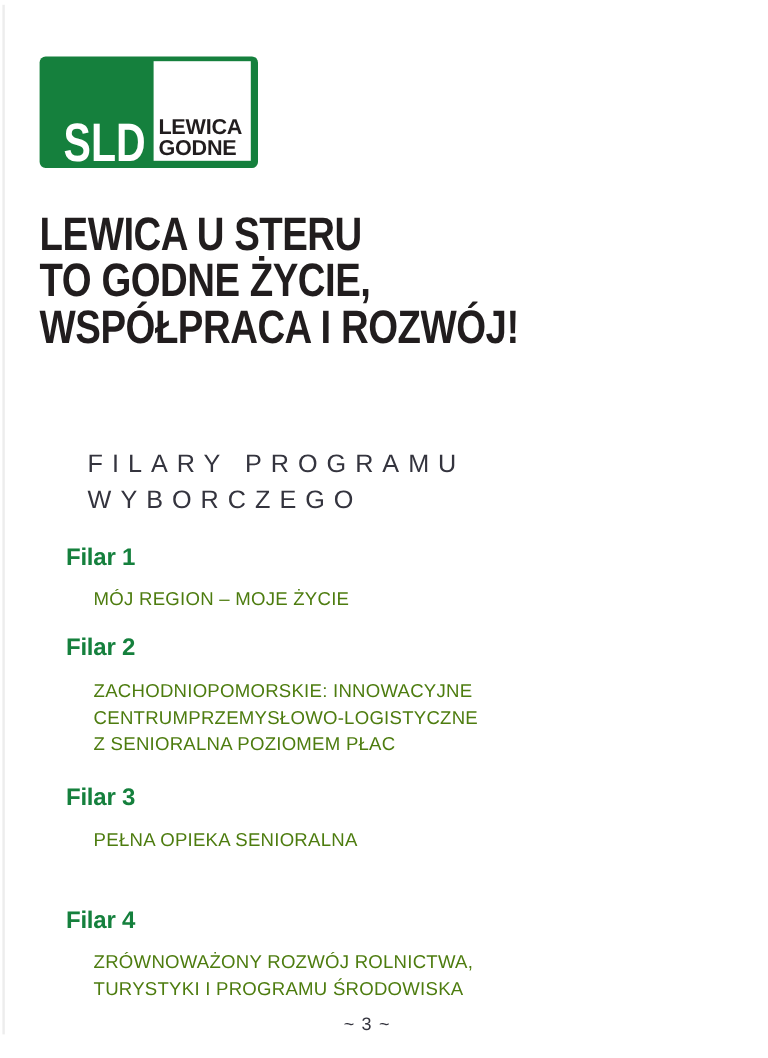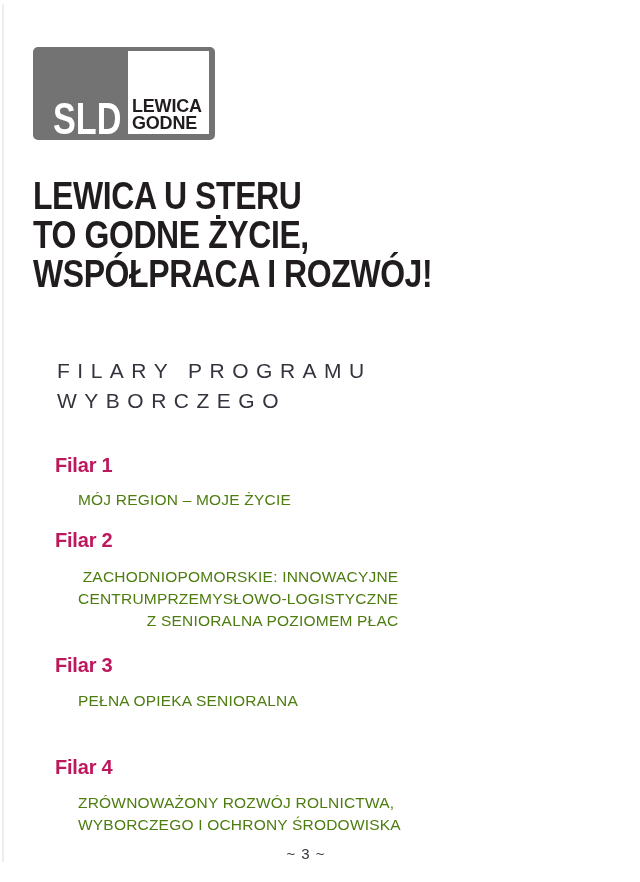--- a/index.html
+++ b/index.html
@@ -24,21 +24,21 @@
     background: #ededed;
   }
 
   
   .logo {
     position: absolute;
     left: 33px;
     top: 47px;
     width: 182px;
     height: 93px;
-    background: #737373;
+    background: #15803d;
     border-radius: 5px;
   }
   .logo-sld {
     position: absolute;
     left: 20px;
     bottom: -1px;
     color: #ffffff;
     font-size: 45px;
     font-weight: bold;
     line-height: 45px;
@@ -81,54 +81,54 @@
     transform: scaleX(0.82);
     transform-origin: left top;
     white-space: nowrap;
   }
 
   
   .section-heading {
     position: absolute;
     left: 57px;
     top: 356px;
-    margin: 0;
+    margin: 16px;
     color: #34343e;
     font-size: 21px;
     font-weight: normal;
     line-height: 30px;
     letter-spacing: 7.5px;
     white-space: nowrap;
   }
 
   
   .pillar-label {
     position: absolute;
     left: 55px;
     margin: 0;
-    color: #be185d;
+    color: #15803d;
     font-size: 20px;
     font-weight: bold;
     line-height: 24px;
     letter-spacing: -0.2px;
     white-space: nowrap;
   }
   .pillar-lines {
     position: absolute;
     left: 78px;
     color: #4d7c0f;
     font-size: 15.5px;
     line-height: 22px;
     letter-spacing: 0.2px;
     white-space: nowrap;
   }
   #pillar-1-label { top: 453px; }
   #pillar-1-lines { top: 489px; }
   #pillar-2-label { top: 528px; }
-  #pillar-2-lines { top: 566px; text-align: right; }
+  #pillar-2-lines { top: 566px; }
   #pillar-3-label { top: 653px; }
   #pillar-3-lines { top: 690px; }
   #pillar-4-label { top: 755px; }
   #pillar-4-lines { top: 792px; }
 
   
   .page-number {
     position: absolute;
     left: 0;
     top: 844px;
@@ -179,18 +179,18 @@
   </div>
 
   <h3 class="pillar-label" id="pillar-3-label">Filar 3</h3>
   <div class="pillar-lines" id="pillar-3-lines">
     <div>PEŁNA OPIEKA SENIORALNA</div>
   </div>
 
   <h3 class="pillar-label" id="pillar-4-label">Filar 4</h3>
   <div class="pillar-lines" id="pillar-4-lines">
     <div>ZRÓWNOWAŻONY ROZWÓJ ROLNICTWA,</div>
-    <div>WYBORCZEGO I OCHRONY ŚRODOWISKA</div>
+    <div>TURYSTYKI I PROGRAMU ŚRODOWISKA</div>
   </div>
 
   <div class="page-number">~ 3 ~</div>
 
 </div>
 
 </body></html>

